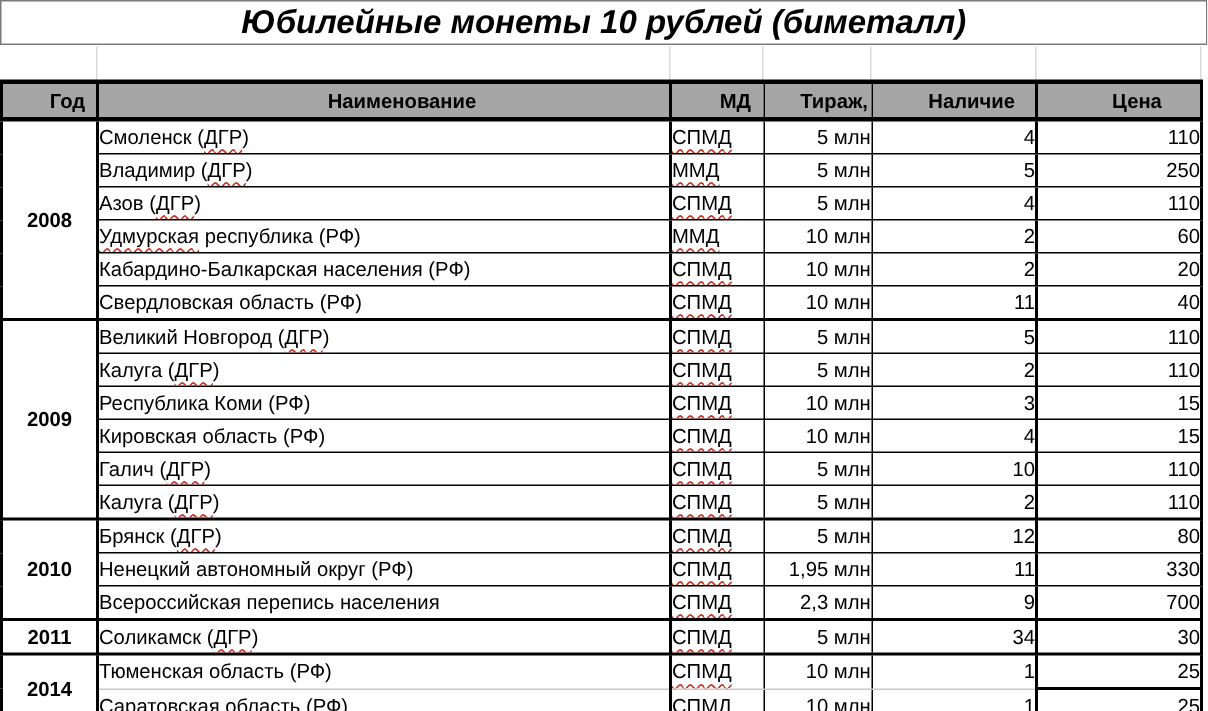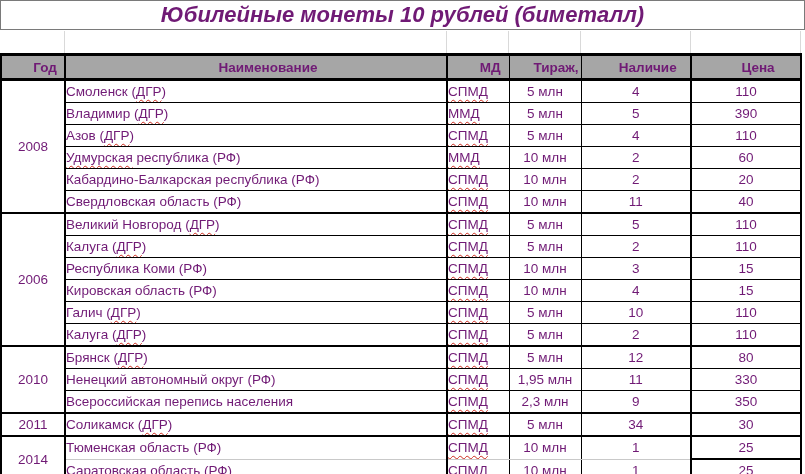--- a/index.html
+++ b/index.html
@@ -1,18 +1,18 @@
 <!DOCTYPE html>
 <html><head>
 <meta charset="utf-8">
 <style>
   html,body{margin:0;padding:0;background:#fff;}
   .sheet{
     position:relative;width:805px;height:474px;background:#ffffff;
-    font-family:"Liberation Sans",sans-serif;color:#701a75;overflow:hidden;
+    font-family:"Liberation Sans",sans-serif;color:#000000;overflow:hidden;
   }
   .title-box{
     position:absolute;left:0;top:0;width:805px;height:30px;box-sizing:border-box;
     border:1px solid #7a7a7a;background:#fff;
     display:flex;align-items:center;justify-content:center;
     font-weight:bold;font-style:italic;font-size:22px;letter-spacing:0px;
   }
   .gapline{position:absolute;top:31px;height:22px;width:1px;background:#d9d9d9;}
   table.grid{
     position:absolute;left:0;top:53px;width:800px;
@@ -26,24 +26,24 @@
     height:25px;background:#a6a6a6;font-weight:bold;text-align:center;
     border-top:3px solid #000;border-bottom:3px solid #000;padding-left:24px;
   }
   .grid tbody td{height:22px;border-bottom:1px solid #000;background:#fff;}
   .bl2{border-left:2px solid #000 !important;}
   .br2{border-right:2px solid #000 !important;}
   .br1{border-right:1px solid #000 !important;}
   .bend{border-bottom:2px solid #000 !important;}
   .lend{border-bottom:1px solid #c9c9c9 !important;}
   .noend{border-bottom:none !important;}
-  .c-year{text-align:center;font-weight:normal;vertical-align:top;padding-top:1px;}
+  .c-year{text-align:center;font-weight:bold;vertical-align:top;padding-top:1px;}
   .c-name{text-align:left;padding-left:4px;}
   .c-mint{text-align:left;padding-left:4px;}
-  .c-mintage,.c-qty,.c-price{text-align:center;}
+  .c-mintage,.c-qty,.c-price{text-align:right;}
   .bold{font-weight:normal;}
   .sq{
     text-decoration-line:underline;text-decoration-style:wavy;
     text-decoration-color:#cc2a1d;text-decoration-thickness:1px;
     text-underline-offset:3px;text-decoration-skip-ink:none;text-align:center;
   }
 </style>
 </head>
 <body>
 
@@ -84,52 +84,52 @@
           <td class="c-mint br1"><span class="sq">СПМД</span></td>
           <td class="c-mintage br1">5 млн</td>
           <td class="c-qty br2">4</td>
           <td class="c-price br2">110</td>
         </tr>
         <tr>
           <td class="c-name br2"><span>Владимир (</span><span class="sq">ДГР</span><span>)</span></td>
           <td class="c-mint br1"><span class="sq">ММД</span></td>
           <td class="c-mintage br1">5 млн</td>
           <td class="c-qty br2">5</td>
-          <td class="c-price br2">390</td>
+          <td class="c-price br2">250</td>
         </tr>
         <tr>
           <td class="c-name br2"><span>Азов (</span><span class="sq">ДГР</span><span>)</span></td>
           <td class="c-mint br1"><span class="sq">СПМД</span></td>
           <td class="c-mintage br1">5 млн</td>
           <td class="c-qty br2">4</td>
           <td class="c-price br2">110</td>
         </tr>
         <tr>
           <td class="c-name br2"><span class="sq">Удмурская</span><span> республика (РФ)</span></td>
           <td class="c-mint br1"><span class="sq">ММД</span></td>
           <td class="c-mintage br1">10 млн</td>
           <td class="c-qty br2">2</td>
           <td class="c-price br2">60</td>
         </tr>
         <tr>
-          <td class="c-name br2"><span>Кабардино-Балкарская республика (РФ)</span></td>
+          <td class="c-name br2"><span>Кабардино-Балкарская населения (РФ)</span></td>
           <td class="c-mint br1"><span class="sq">СПМД</span></td>
           <td class="c-mintage br1">10 млн</td>
           <td class="c-qty br2">2</td>
           <td class="c-price br2">20</td>
         </tr>
         <tr>
           <td class="c-name br2 bend"><span>Свердловская область (РФ)</span></td>
           <td class="c-mint br1 bend"><span class="sq">СПМД</span></td>
           <td class="c-mintage br1 bend">10 млн</td>
           <td class="c-qty br2 bend">11</td>
           <td class="c-price br2 bend">40</td>
         </tr>
         <tr>
-          <td rowspan="6" class="c-year bl2 br2 bend">2006</td>
+          <td rowspan="6" class="c-year bl2 br2 bend">2009</td>
           <td class="c-name br2"><span>Великий Новгород (</span><span class="sq">ДГР</span><span>)</span></td>
           <td class="c-mint br1"><span class="sq">СПМД</span></td>
           <td class="c-mintage br1">5 млн</td>
           <td class="c-qty br2">5</td>
           <td class="c-price br2">110</td>
         </tr>
         <tr>
           <td class="c-name br2"><span>Калуга (</span><span class="sq">ДГР</span><span>)</span></td>
           <td class="c-mint br1"><span class="sq">СПМД</span></td>
           <td class="c-mintage br1">5 млн</td>
@@ -177,21 +177,21 @@
           <td class="c-mint br1"><span class="sq">СПМД</span></td>
           <td class="c-mintage br1">1,95 млн</td>
           <td class="c-qty br2">11</td>
           <td class="c-price br2 bold">330</td>
         </tr>
         <tr>
           <td class="c-name br2 bend"><span>Всероссийская перепись населения</span></td>
           <td class="c-mint br1 bend"><span class="sq">СПМД</span></td>
           <td class="c-mintage br1 bend">2,3 млн</td>
           <td class="c-qty br2 bend">9</td>
-          <td class="c-price br2 bend bold">350</td>
+          <td class="c-price br2 bend bold">700</td>
         </tr>
         <tr>
           <td rowspan="1" class="c-year bl2 br2 bend">2011</td>
           <td class="c-name br2 bend"><span>Соликамск (</span><span class="sq">ДГР</span><span>)</span></td>
           <td class="c-mint br1 bend"><span class="sq">СПМД</span></td>
           <td class="c-mintage br1 bend">5 млн</td>
           <td class="c-qty br2 bend">34</td>
           <td class="c-price br2 bend">30</td>
         </tr>
         <tr>

